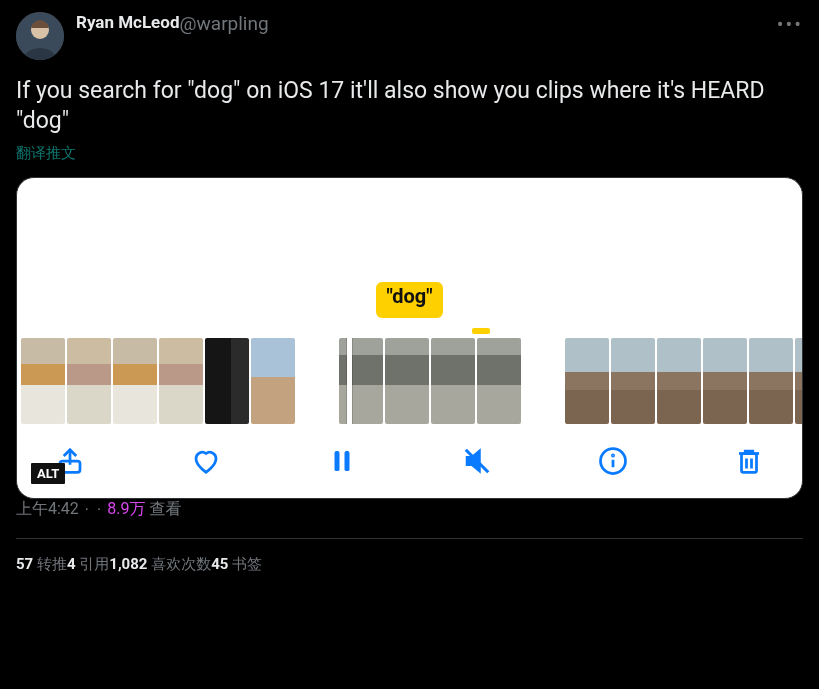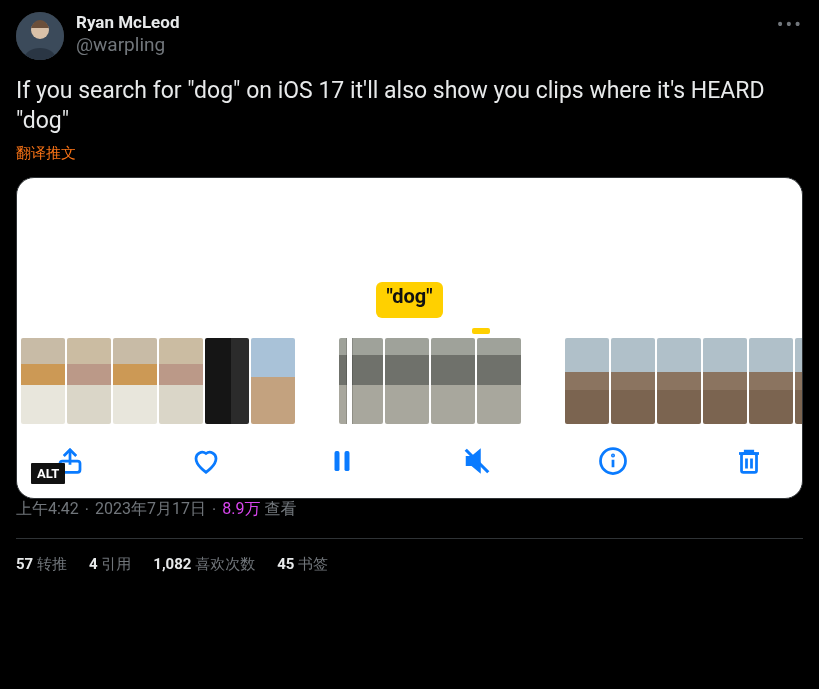--- a/index.html
+++ b/index.html
@@ -21,42 +21,42 @@
   }
   .avatar {
     width: 48px; height: 48px;
     border-radius: 50%;
     overflow: hidden;
     flex: 0 0 48px;
     margin-right: 12px;
     background: #333;
   }
   .avatar svg { width: 100%; height: 100%; display: block; }
-  .names { display: flex; flex-direction: column; line-height: 1.25; }
+  .names { display: flex; flex-direction: row; line-height: 1.25; }
   .display-name { font-weight: 700; font-size: 17px; color: #e7e9ea; }
   .handle { color: #71767b; font-size: 19px; }
   .more {
     position: absolute;
     top: 0; right: 0;
     color: #71767b;
     font-size: 20px;
     letter-spacing: 2px;
     cursor: pointer;
   }
 
   .body-text {
     margin-top: 16px;
     font-size: 23px;
     line-height: 1.3;
     color: #e7e9ea;
   }
   .translate-link {
     display: inline-block;
     margin-top: 8px;
-    color: #f97316;
+    color: #0f766e;
     font-size: 15px;
     cursor: pointer;
   }
 
   .media-card {
     margin-top: 14px;
     border-radius: 18px;
     background: #fff;
     overflow: hidden;
     border: 1px solid #2f3336;
@@ -165,21 +165,20 @@
   .meta .views-num { color: #d946ef; font-weight: 400; }
 
   .divider {
     border: none;
     border-top: 1px solid #2f3336;
     margin-top: 18px;
   }
 
   .engagement {
     display: flex;
-    gap: 22px;
     padding: 16px 0 10px 0;
     color: #71767b;
     font-size: 15px;
   }
   .eng-item .num { color: #e7e9ea; font-weight: 700; }
 </style>
 </head>
 <body>
 
 <div class="tweet">
@@ -280,21 +279,20 @@
         </svg>
       </div>
     </div>
 
     <span class="alt-badge">ALT</span>
   </div>
 
   <div class="meta">
     <span>上午4:42</span>
     <span class="sep">·</span>
-    <span>2023年7月17日</span>
     <span class="sep">·</span>
     <span class="views-num">8.9万</span>
     <span>查看</span>
   </div>
 
   <hr class="divider">
 
   <div class="engagement">
     <span class="eng-item">
       <span class="num">57</span>

